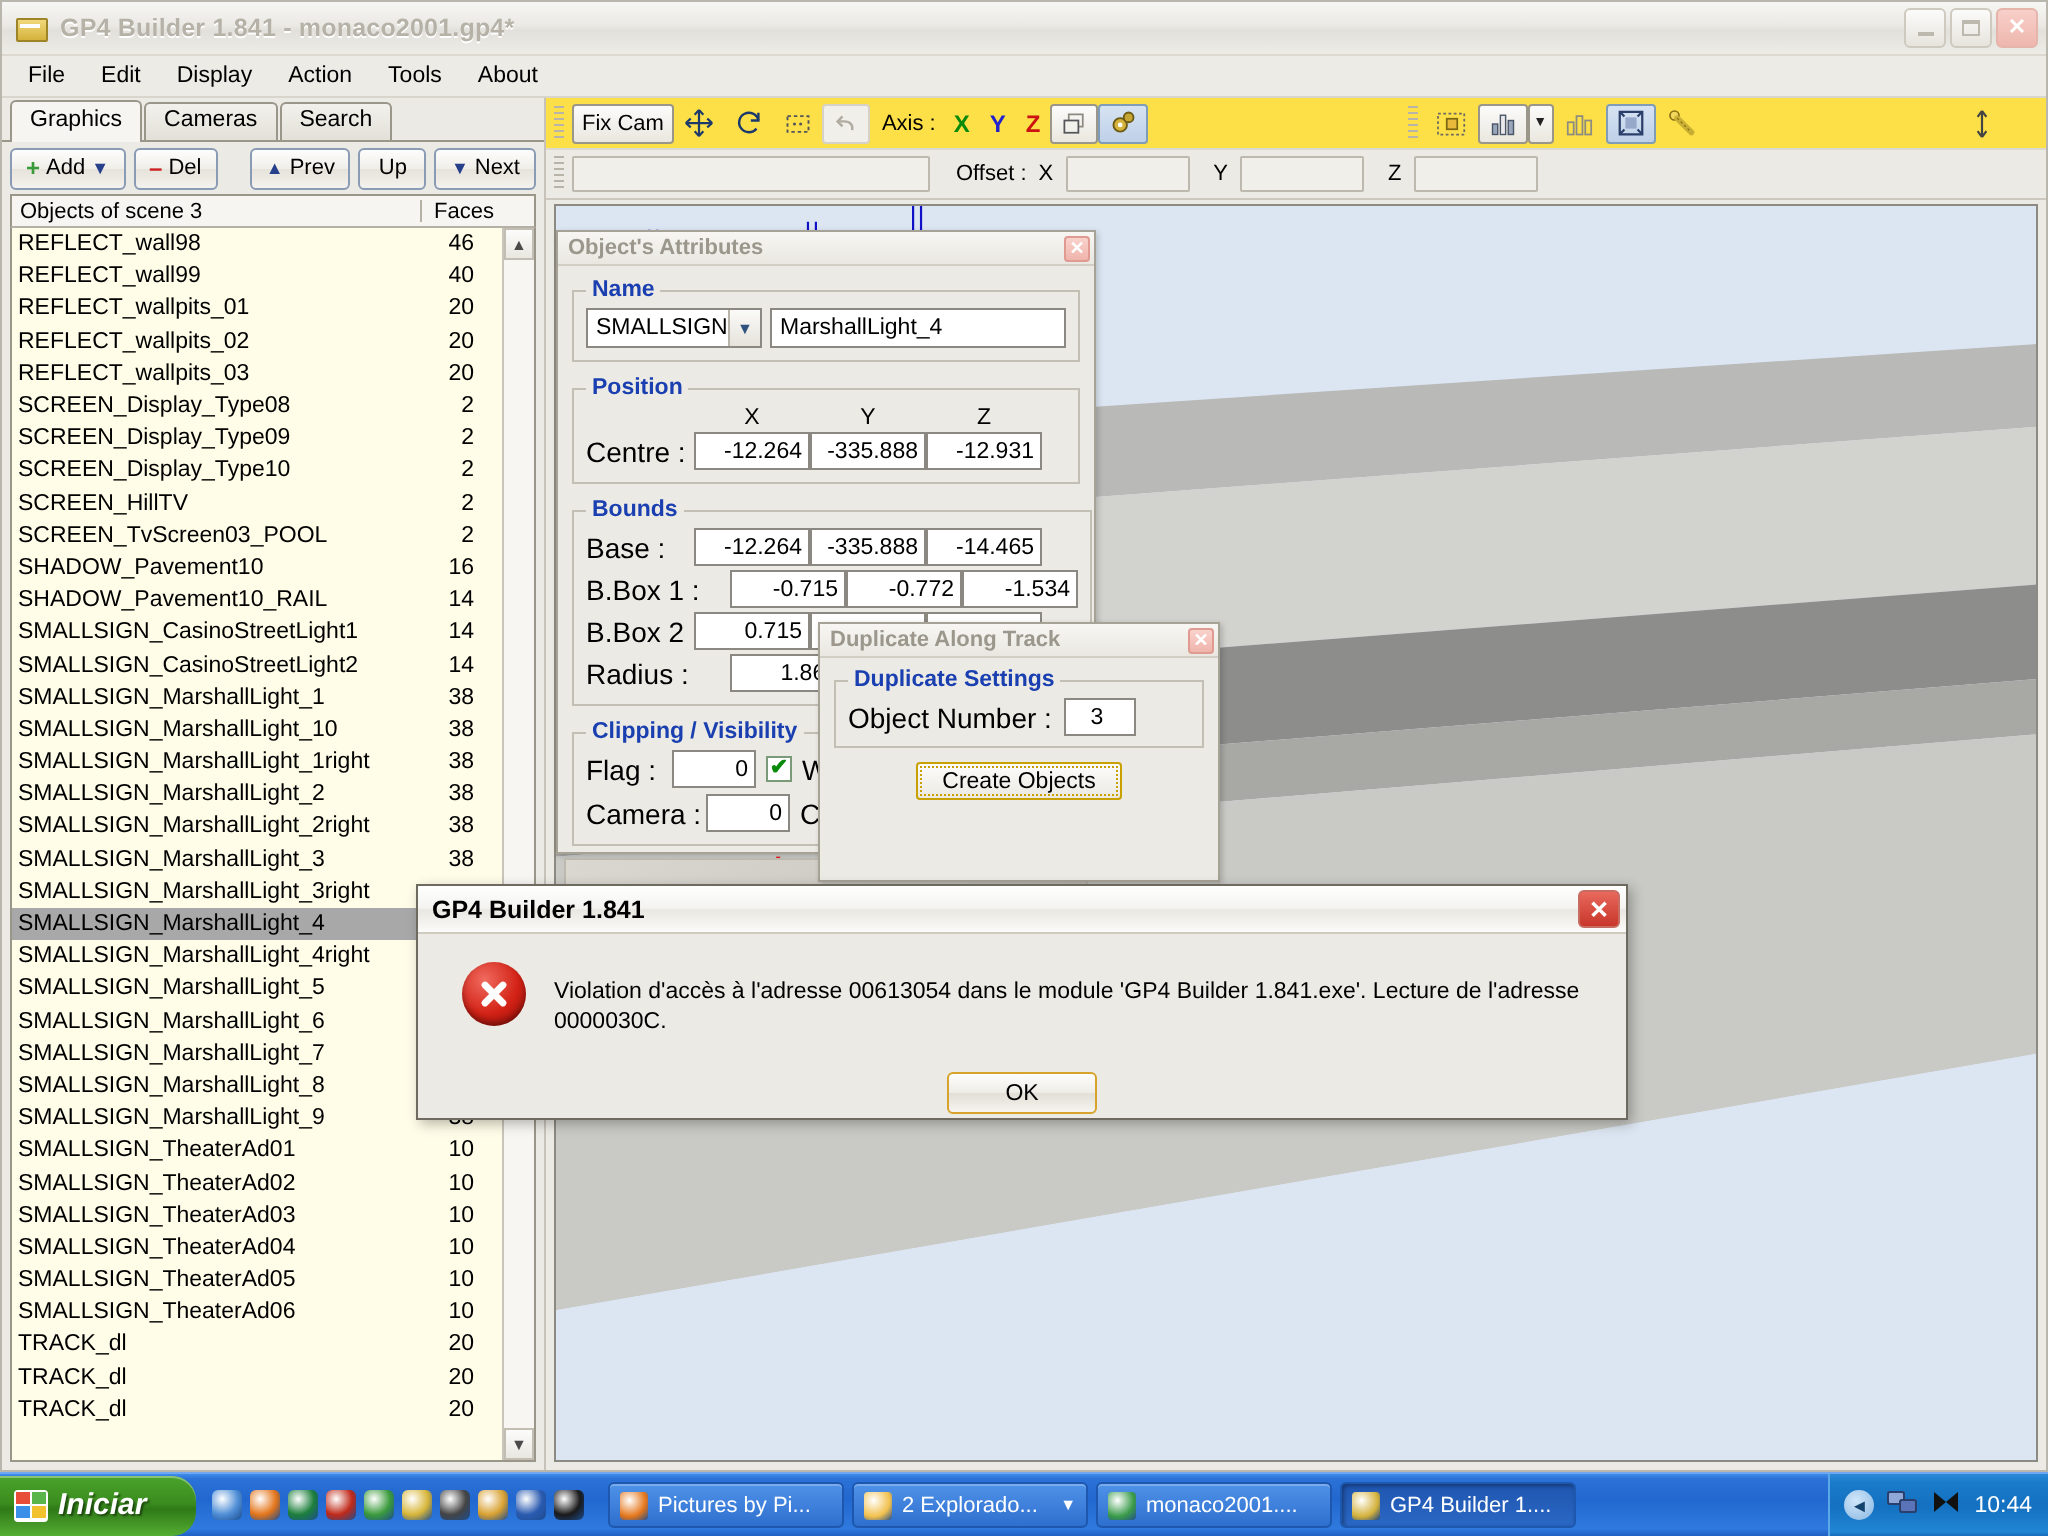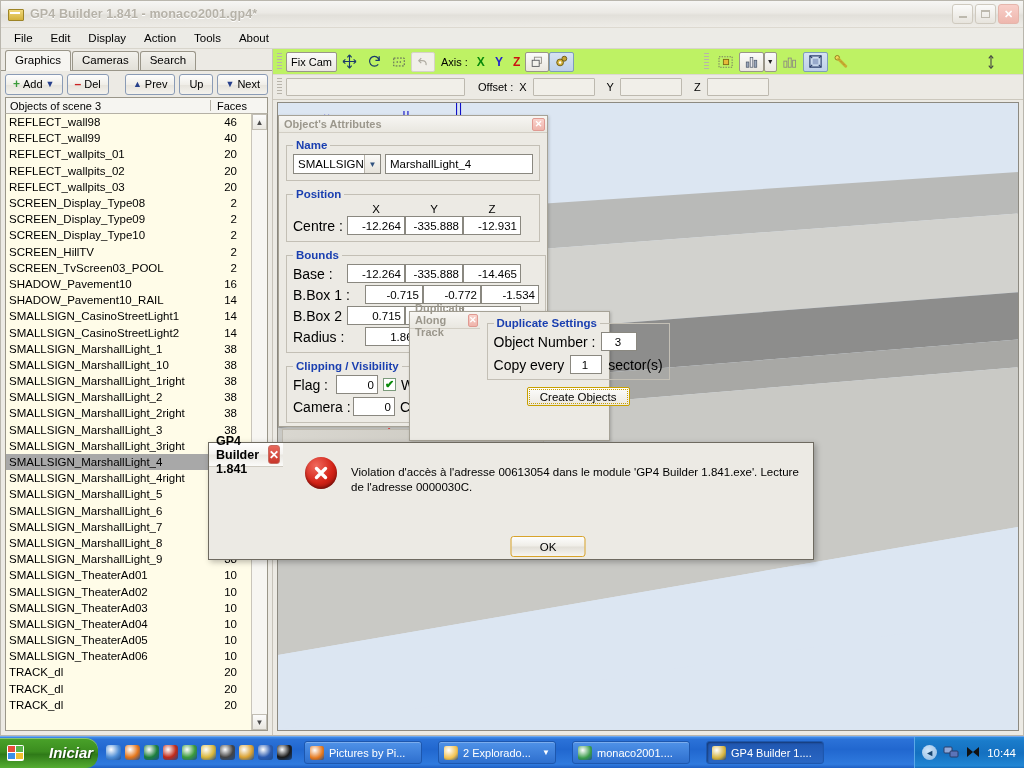--- a/index.html
+++ b/index.html
@@ -162,21 +162,21 @@
     font-size: 8px; color: #4a4a4a;
   }
   #sb-thumb { flex: 1 1 auto; background: #f7f6f2; }
 
   
   #right-area { flex: 1 1 auto; display: flex; flex-direction: column; min-width: 0; }
 
   
   #toolbar1 {
     height: 26px; flex: 0 0 26px; display: flex; align-items: center;
-    background: #bef264; border-bottom: 1px solid #ddd9d0; padding-left: 2px;
+    background: #fde047; border-bottom: 1px solid #ddd9d0; padding-left: 2px;
   }
   #toolbar2 {
     height: 25px; flex: 0 0 25px; display: flex; align-items: center;
     background: #eceae4; border-bottom: 1px solid #ccc8bd; padding-left: 2px;
   }
   .grip {
     width: 5px; height: 18px; margin: 0 4px 0 2px;
     background-image: repeating-linear-gradient(to bottom,#b8b4aa 0,#b8b4aa 1px,transparent 1px,transparent 3px);
     flex: 0 0 5px;
   }
@@ -278,39 +278,39 @@
     background: linear-gradient(to right,#d9d7d0,#c8c5bd);
     border: 1px solid #bdb9af;
   }
 
   
   #dup-dialog {
     position: absolute; left: 408px; top: 310px;
     width: 201px; height: 130px;
     background: #eceae4; border: 1px solid #a6a296;
     box-shadow: 1px 1px 3px rgba(0,0,0,.2);
-    display: flex; flex-direction: row; z-index: 30;
+    display: flex; flex-direction: column; z-index: 30;
   }
   #dup-dialog .dd-body { flex: 1 1 auto; padding: 5px 7px; }
   .btn-std {
     height: 19px; padding: 0 12px;
     border: 1px solid #8a8880; border-radius: 2px;
     background: linear-gradient(to bottom,#fcfcfb,#ece9e2);
     font-size: 11.5px; display: inline-flex; align-items: center; justify-content: center;
   }
   .btn-std.focus { outline: 1px dotted #c8a000; outline-offset: -3px; border-color: #c8a000; }
 
   
   #err-dialog {
     position: absolute; left: 207px; top: 441px;
     width: 606px; height: 118px;
     background: #eceae4;
     border: 1px solid #6e6a60;
     box-shadow: 2px 2px 6px rgba(0,0,0,.28);
-    display: flex; flex-direction: row; z-index: 40;
+    display: flex; flex-direction: column; z-index: 40;
   }
   #err-dialog .err-cap {
     height: 24px; flex: 0 0 24px;
     background: linear-gradient(to bottom,#ffffff 0%,#f4f3f0 48%,#e9e7e1 52%,#fbfbf9 100%);
     border-bottom: 1px solid #cfcbc1;
     display: flex; align-items: center; padding: 0 3px 0 7px;
   }
   #err-dialog .err-title {
     flex: 1 1 auto; font-size: 12.5px; font-weight: bold; color: #000;
   }
@@ -363,28 +363,27 @@
     background: #fff;
   }
   .flag i { position: absolute; width: 7px; height: 6px; display: block; }
   .flag i:nth-child(1){ left:1px; top:1px; background:#e84d3a; }
   .flag i:nth-child(2){ left:9px; top:1px; background:#5ab54a; }
   .flag i:nth-child(3){ left:1px; top:8px; background:#3a8fe8; }
   .flag i:nth-child(4){ left:9px; top:8px; background:#f2c12e; }
   #start-label {
     color: #fff; font-size: 15px; font-style: italic; font-weight: bold;
     text-shadow: 1px 1px 1px rgba(0,0,0,.45);
-    margin-left: 20px;
   }
   #quicklaunch {
     display: flex; align-items: center; gap: 4px;
     padding: 0 6px 0 8px; height: 32px;
   }
   .ql-icon { width: 15px; height: 15px; border-radius: 3px; }
-  #task-buttons { display: flex; align-items: center; gap: 16px; padding-left: 6px; flex: 1 1 auto; }
+  #task-buttons { display: flex; align-items: center; gap: 4px; padding-left: 6px; flex: 1 1 auto; }
   .task-btn {
     height: 23px; width: 118px; display: flex; align-items: center; gap: 5px;
     padding: 0 5px; border-radius: 3px;
     background: linear-gradient(to bottom,#4f92e8,#2e6fce);
     border: 1px solid #1d57ae;
     color: #fff; font-size: 11px; white-space: nowrap; overflow: hidden;
     box-shadow: inset 0 1px 0 rgba(255,255,255,.25);
   }
   .task-btn.active {
     background: linear-gradient(to bottom,#1f56b0,#2a67c4);
@@ -883,25 +882,20 @@
     <div class="panel-caption">
       <span class="cap-title">Duplicate Along Track</span>
       <span class="mini-close">✕</span>
     </div>
     <div class="dd-body">
       <fieldset class="grp" style="padding-bottom:5px;">
         <legend>Duplicate Settings</legend>
         <div class="row" style="gap:6px;">
           <div class="rowlbl">Object Number :</div>
           <div class="fld" style="width:36px;justify-content:center;">3</div>
-        </div>
-        <div class="row" style="gap:6px;margin-top:4px;">
-          <div class="rowlbl">Copy every</div>
-          <div class="fld" style="width:32px;justify-content:center;">1</div>
-          <div class="rowlbl">sector(s)</div>
         </div>
       </fieldset>
       <div style="display:flex;justify-content:center;margin-top:2px;">
         <div class="btn-std focus">Create Objects</div>
       </div>
     </div>
   </div>
 
   <div id="err-dialog">
     <div class="err-cap">

